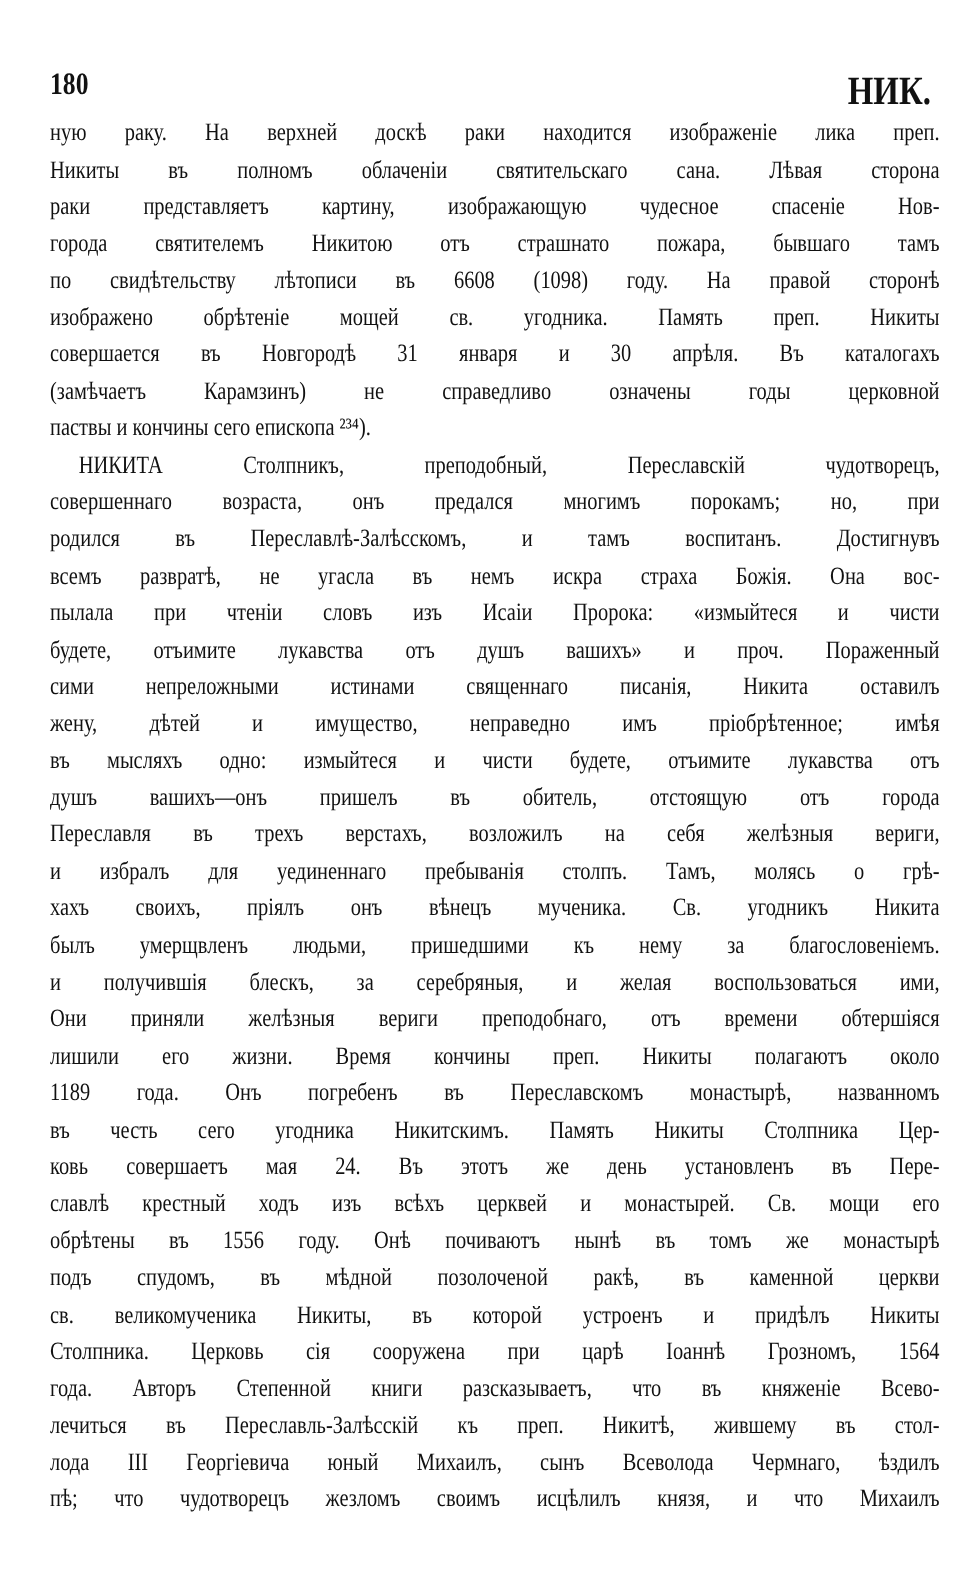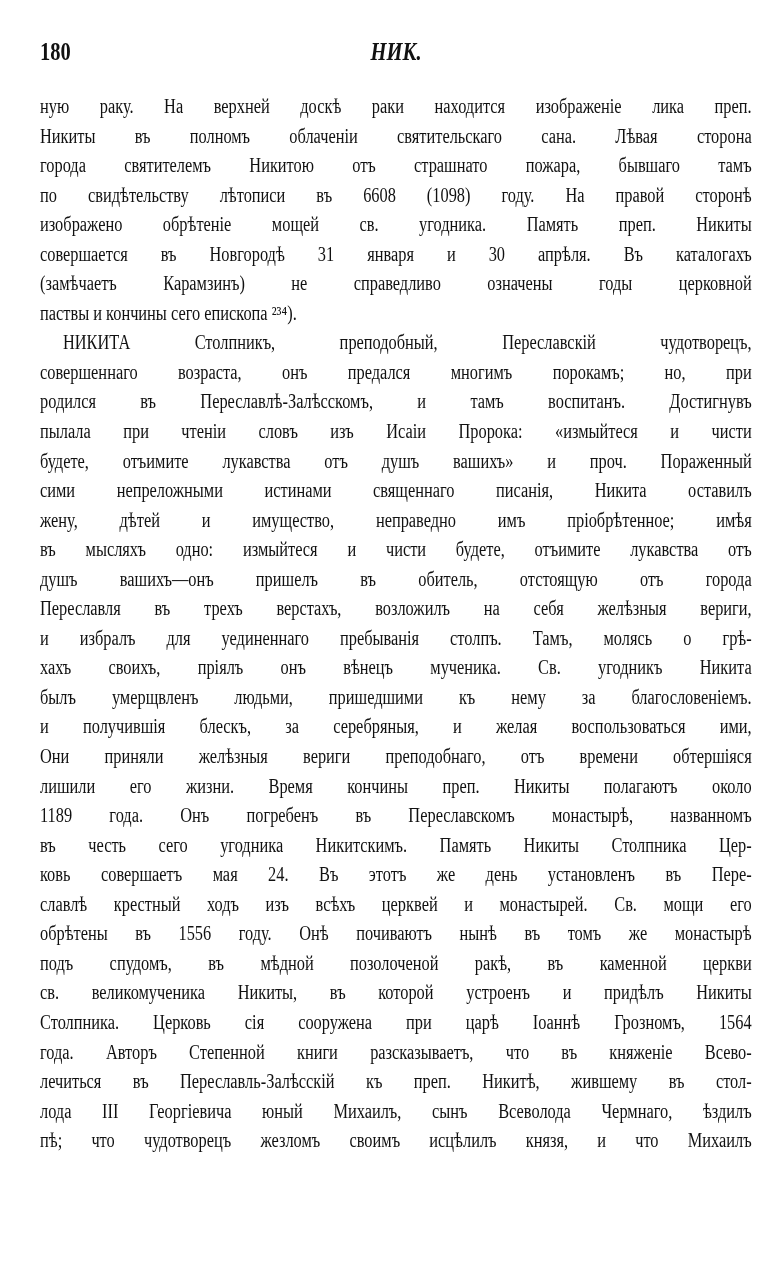--- a/index.html
+++ b/index.html
@@ -3,30 +3,30 @@
 <meta charset="utf-8">
 <style>
   html, body { margin: 0; padding: 0; background: #ffffff; }
   body { width: 766px; height: 1275px; overflow: hidden; position: relative; }
   .page {
     position: absolute; left: 0; top: 0; width: 766px; height: 1275px;
     background: #ffffff; color: #111111;
     font-family: "Liberation Serif", "DejaVu Serif", serif;
   }
   .running-head {
-    position: absolute; top: 38px; left: 40px; width: 712px; height: 34px;
+    position: absolute; top: 54px; left: 40px; width: 712px; height: 34px;
   }
   .page-number {
     position: absolute; left: 0; top: 0;
     font-size: 25px; font-weight: bold; letter-spacing: 0px;
     transform: scaleX(0.82); transform-origin: left top;
   }
   .running-title {
-    position: absolute; left: 0; right: 0; top: 0; text-align: center;
-    font-size: 25px; font-weight: bold; font-style: italic;
+    position: absolute; left: 0; right: 0; top: 0; text-align: right;
+    font-size: 32px; font-weight: bold;
   }
   .running-title span { display: inline-block; transform: scaleX(0.82); }
   .body-text {
     position: absolute; top: 92px; left: 40px; width: 712px;
   }
   .line {
     height: 29.55px; line-height: 29.55px;
     font-size: 20px; white-space: nowrap; overflow: visible;
     text-align: justify; text-align-last: justify;
   }
@@ -48,20 +48,23 @@
   </div>
 
   <div class="body-text">
     <div class="line">
         <span>ную раку. На верхней доскѣ раки находится изображеніе лика преп.</span>
       </div>
     <div class="line">
         <span>Никиты въ полномъ облаченіи святительскаго сана. Лѣвая сторона</span>
       </div>
     <div class="line">
+        <span>раки представляетъ картину, изображающую чудесное спасеніе Нов-</span>
+      </div>
+    <div class="line">
         <span>города святителемъ Никитою отъ страшнато пожара, бывшаго тамъ</span>
       </div>
     <div class="line">
         <span>по свидѣтельству лѣтописи въ 6608 (1098) году. На правой сторонѣ</span>
       </div>
     <div class="line">
         <span>изображено обрѣтеніе мощей св. угодника. Память преп. Никиты</span>
       </div>
     <div class="line">
         <span>совершается въ Новгородѣ 31 января и 30 апрѣля. Въ каталогахъ</span>
@@ -71,20 +74,23 @@
       </div>
     <div class="line last"><span>паствы и кончины сего епископа ²³⁴).</span></div>
     <div class="line indent">
         <span>НИКИТА Столпникъ, преподобный, Переславскій чудотворецъ,</span>
       </div>
     <div class="line">
         <span>совершеннаго возраста, онъ предался многимъ порокамъ; но, при</span>
       </div>
     <div class="line">
         <span>родился въ Переславлѣ-Залѣсскомъ, и тамъ воспитанъ. Достигнувъ</span>
+      </div>
+    <div class="line">
+        <span>всемъ развратѣ, не угасла въ немъ искра страха Божія. Она вос-</span>
       </div>
     <div class="line">
         <span>пылала при чтеніи словъ изъ Исаіи Пророка: «измыйтеся и чисти</span>
       </div>
     <div class="line">
         <span>будете, отъимите лукавства отъ душъ вашихъ» и проч. Пораженный</span>
       </div>
     <div class="line">
         <span>сими непреложными истинами священнаго писанія, Никита оставилъ</span>
       </div>

